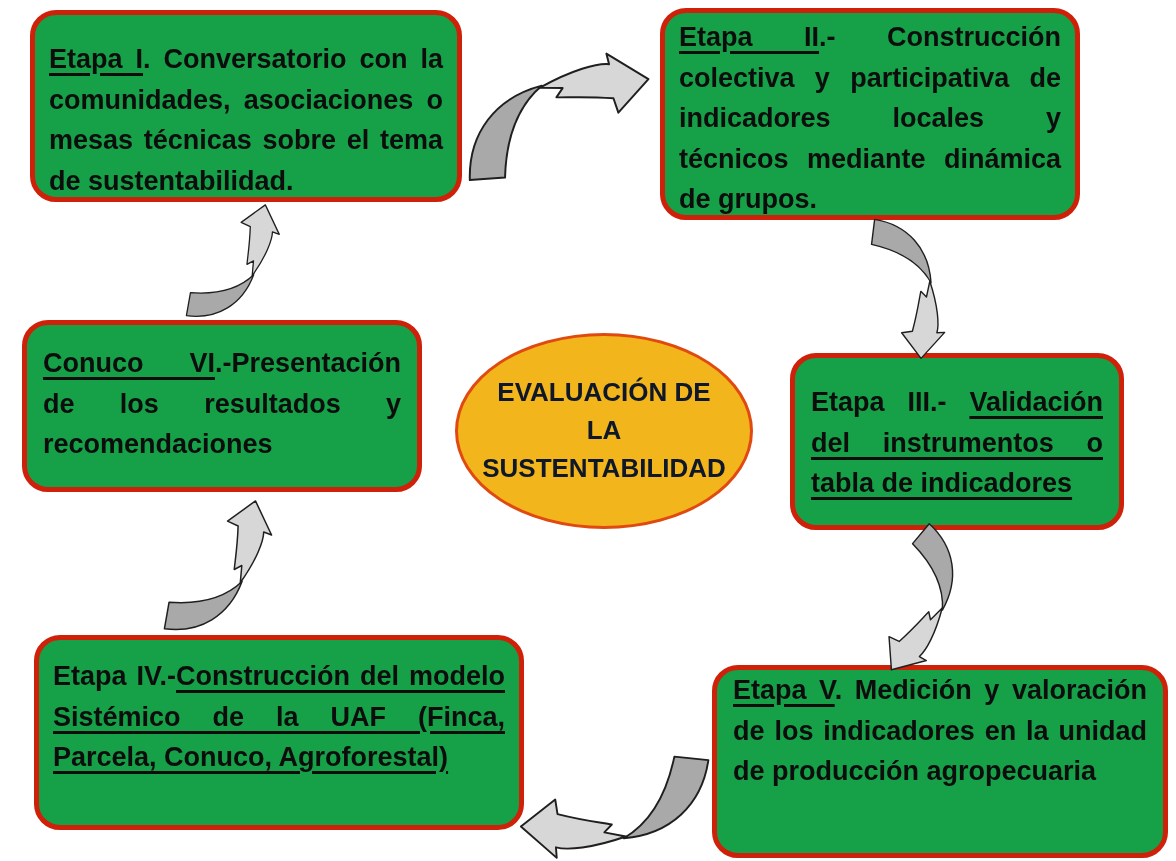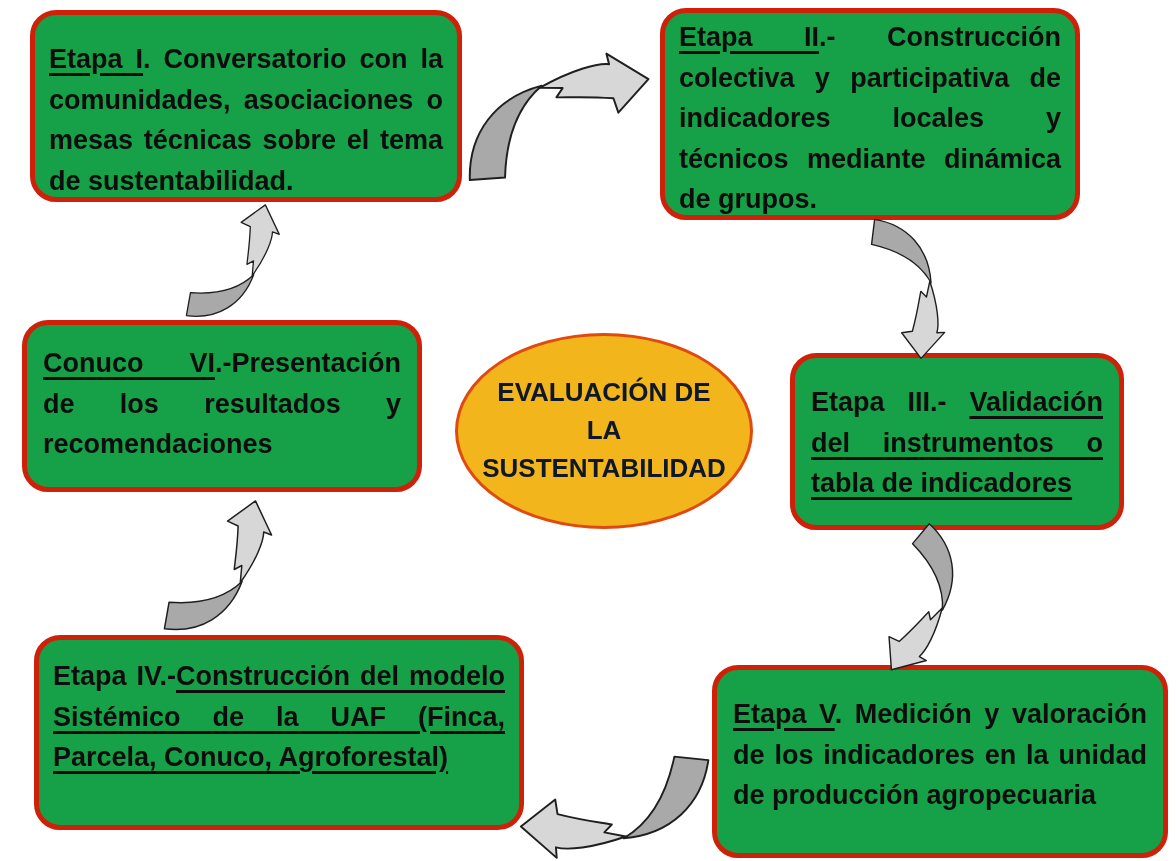--- a/index.html
+++ b/index.html
@@ -15,21 +15,21 @@
   }
   .stage-box .u{
     text-decoration:underline;
     text-decoration-thickness:2.5px;
     text-underline-offset:5px;
   }
   #stage1{left:30px;top:10px;width:432px;height:192px;padding:24px 14px;}
   #stage2{left:660px;top:8px;width:420px;height:212px;padding:4px 14px;}
   #stage3{left:790px;top:353px;width:334px;height:177px;padding:24px 16px;}
   #stage4{left:34px;top:635px;width:490px;height:195px;padding:16px 14px;}
-  #stage5{left:712px;top:665px;width:456px;height:193px;padding:24px 16px;}
+  #stage5{left:712px;top:665px;width:456px;height:193px;padding:0 16px;}
   #stage6{left:22px;top:320px;width:400px;height:172px;padding:18px 16px;}
   #center-ellipse{
     position:absolute;left:455px;top:333px;width:298px;height:196px;
     box-sizing:border-box;background:#F2B51B;border:3px solid #E04A10;
     border-radius:50%;display:flex;align-items:center;justify-content:center;
     text-align:center;color:#0f172a;font-weight:700;font-size:26px;line-height:1.45;
     padding:0 26px;
   }
   .arrow{
     position:absolute;width:200px;height:130px;overflow:visible;

